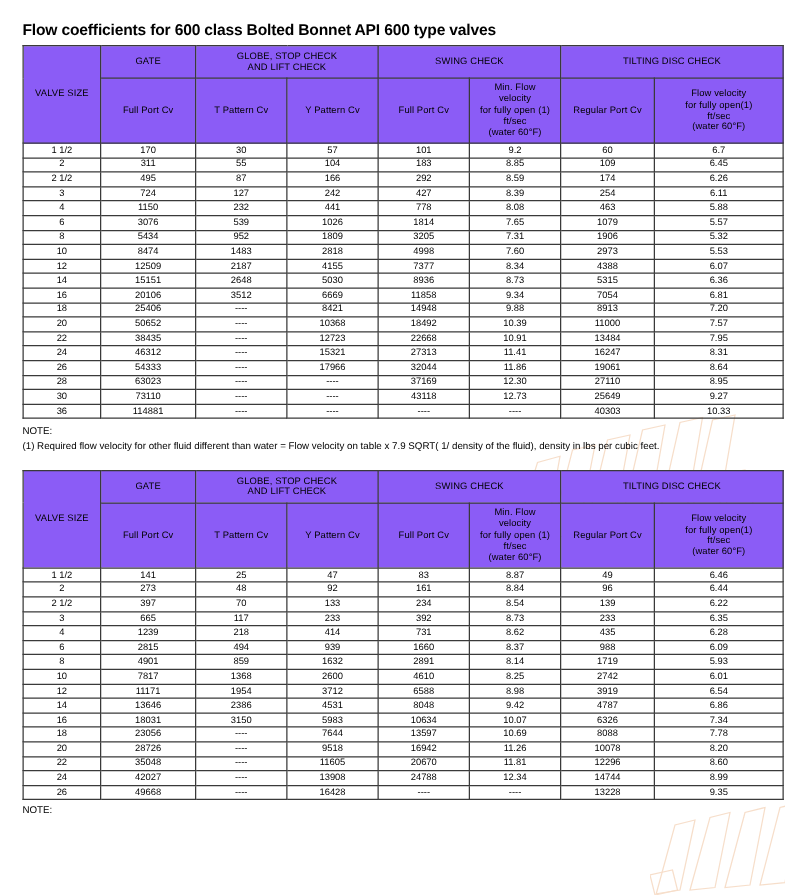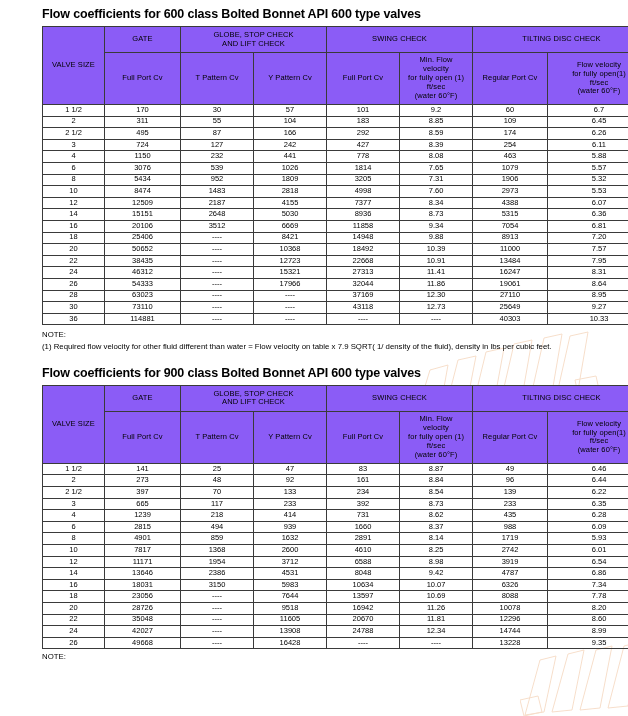--- a/index.html
+++ b/index.html
@@ -22,23 +22,22 @@
     pointer-events: none;
     z-index: 0;
     opacity: 0.55;
   }
   .wm-a { left: 400px; top: 330px; }
   .wm-b { left: 520px; top: 640px; }
 
   .page {
     position: relative;
     z-index: 1;
-    padding: 7px 10px 0 10px;
+    padding: 17px 10px 0 10px;
     box-sizing: border-box;
-    margin-left: 24px;
   }
 
   .section { margin-bottom: 0; }
 
   .title {
     font-size: 12.5px;
     font-weight: bold;
     letter-spacing: -0.15px;
     margin: 0 0 5px 8px;
     color: #000;
@@ -379,21 +378,20 @@
 
     <div class="note-block">
       <div class="note-label">NOTE:</div>
       <div class="note-text">(1) Required flow velocity for other fluid different than water = Flow velocity on table x 7.9 SQRT( 1/ density of the fluid), density in lbs per cubic feet.</div>
     </div>
   </div>
 
   <div class="spacer-between"></div>
 
   <div class="section">
-    <div class="title">Flow coefficients for 900 class Bolted Bonnet API 600 type valves</div>
 
     <table class="cv">
       <colgroup>
         <col class="c0">
           <col class="c1">
           <col class="c2">
           <col class="c3">
         <col class="c4">
           <col class="c5">
           <col class="c6">

